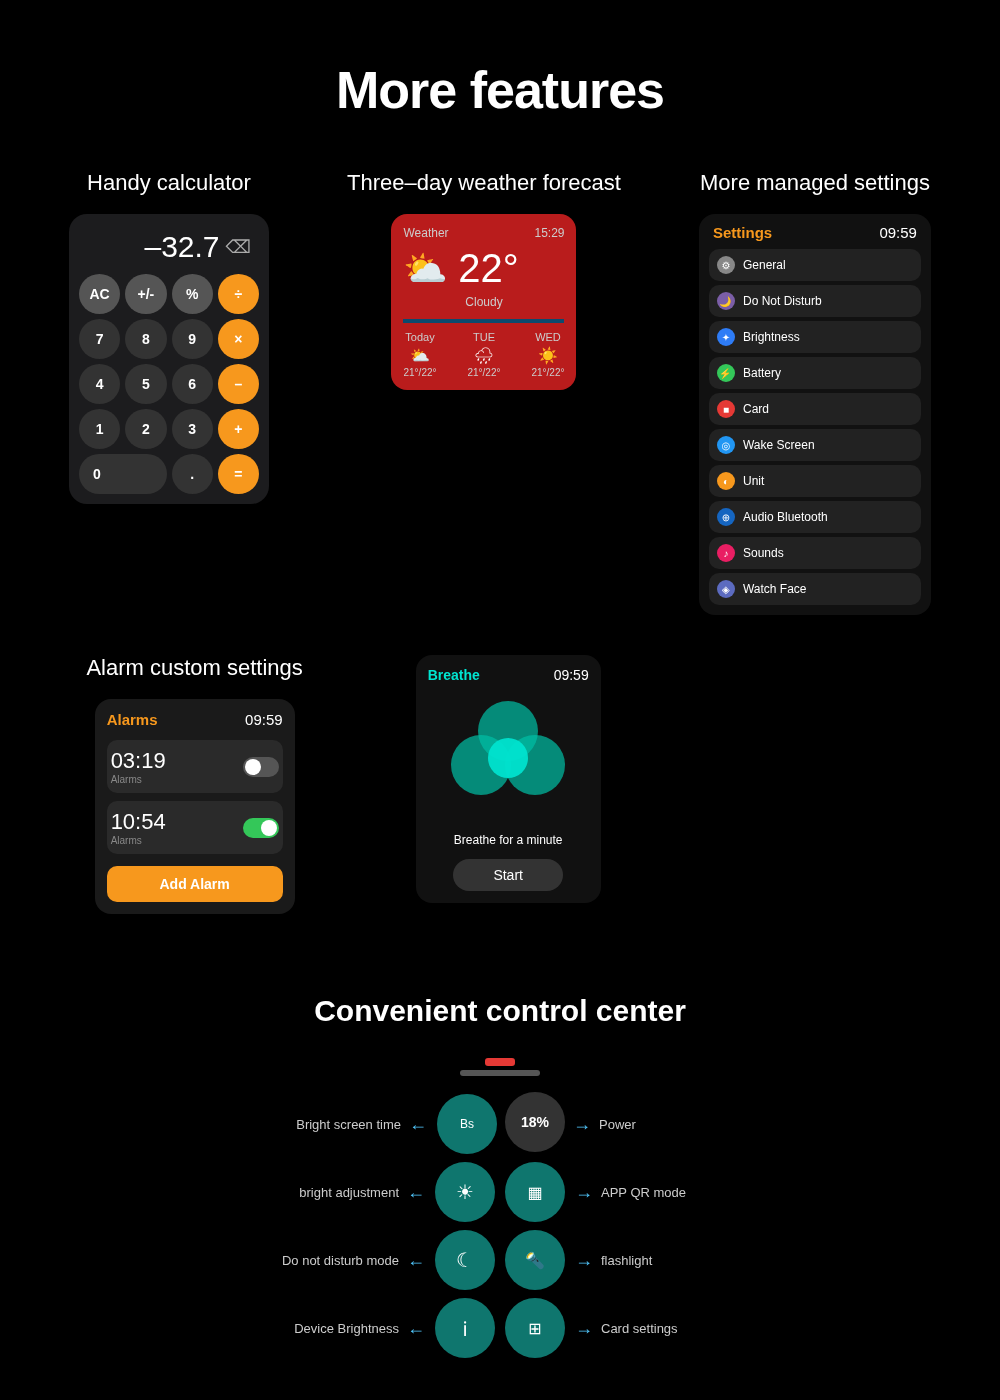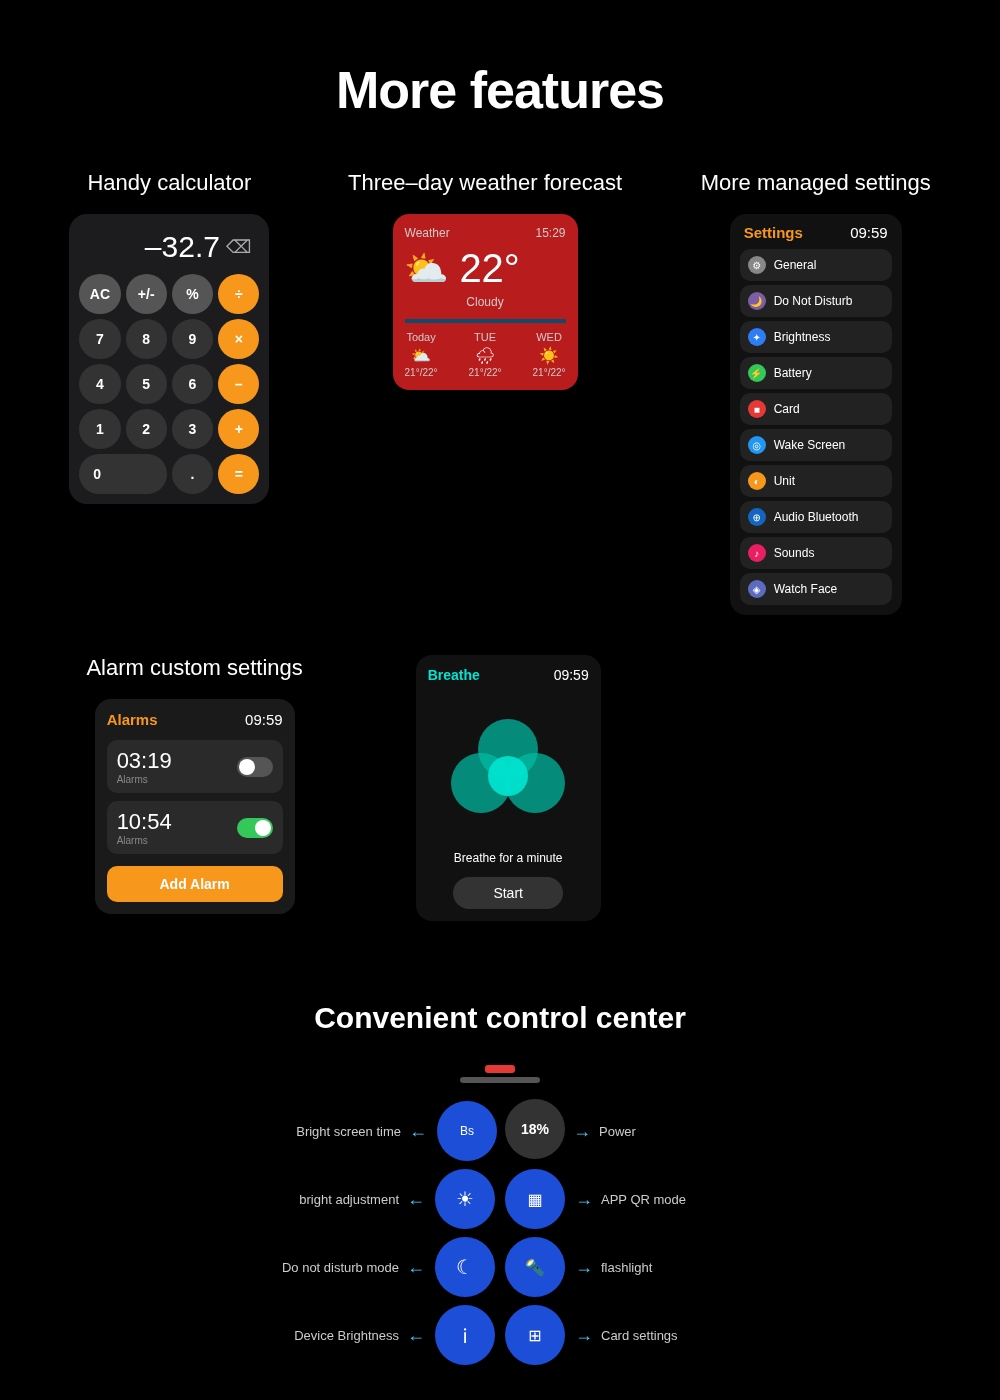--- a/index.html
+++ b/index.html
@@ -138,21 +138,21 @@
     }
 
     .weather-day .day-name { color: #ccc; margin-bottom: 3px; }
     .weather-day .day-icon { font-size: 16px; margin-bottom: 2px; }
     .weather-day .day-temp { color: #ccc; font-size: 10px; }
 
     
     .settings-panel {
       background: #111;
       border-radius: 16px;
-      width: 172px;
+      width: 232px;
       padding: 10px;
       text-align: center;
     }
 
     .settings-header {
       display: flex;
       justify-content: space-between;
       margin-bottom: 8px;
       padding: 0 4px;
     }
@@ -217,21 +217,21 @@
       justify-content: space-between;
       margin-bottom: 12px;
     }
 
     .alarm-title { color: #f7981d; font-size: 15px; font-weight: 600; }
     .alarm-time-h { color: #fff; font-size: 15px; }
 
     .alarm-item {
       background: #2a2a2a;
       border-radius: 10px;
-      padding: 8px 10px;
+      padding: 8px 4px;
       margin-bottom: 8px;
       display: flex;
       align-items: center;
       justify-content: space-between;
     }
 
     .alarm-time { font-size: 22px; font-weight: 300; color: #fff; }
     .alarm-sub { font-size: 10px; color: #888; }
 
     .toggle {
@@ -275,21 +275,21 @@
       background: #111;
       border-radius: 16px;
       width: 185px;
       padding: 12px;
       text-align: center;
     }
 
     .breathe-header {
       display: flex;
       justify-content: space-between;
-      margin-bottom: 28px;
+      margin-bottom: 10px;
     }
 
     .breathe-title { color: #00e5d1; font-size: 14px; font-weight: 600; }
     .breathe-time { color: #fff; font-size: 14px; }
 
     .breathe-flower {
       margin: 10px auto;
       width: 130px;
       height: 130px;
       position: relative;
@@ -352,21 +352,21 @@
 
     .ctrl-arrow {
       color: #4fc3f7;
       font-size: 18px;
       margin: 0 8px;
     }
 
     .ctrl-btn {
       width: 60px;
       height: 60px;
-      background: #1d4ed8;
+      background: #0f766e;
       border-radius: 50%;
       display: flex;
       align-items: center;
       justify-content: center;
       font-size: 20px;
       color: #fff;
       margin: 2px;
     }
 
     .ctrl-btn-pair {

